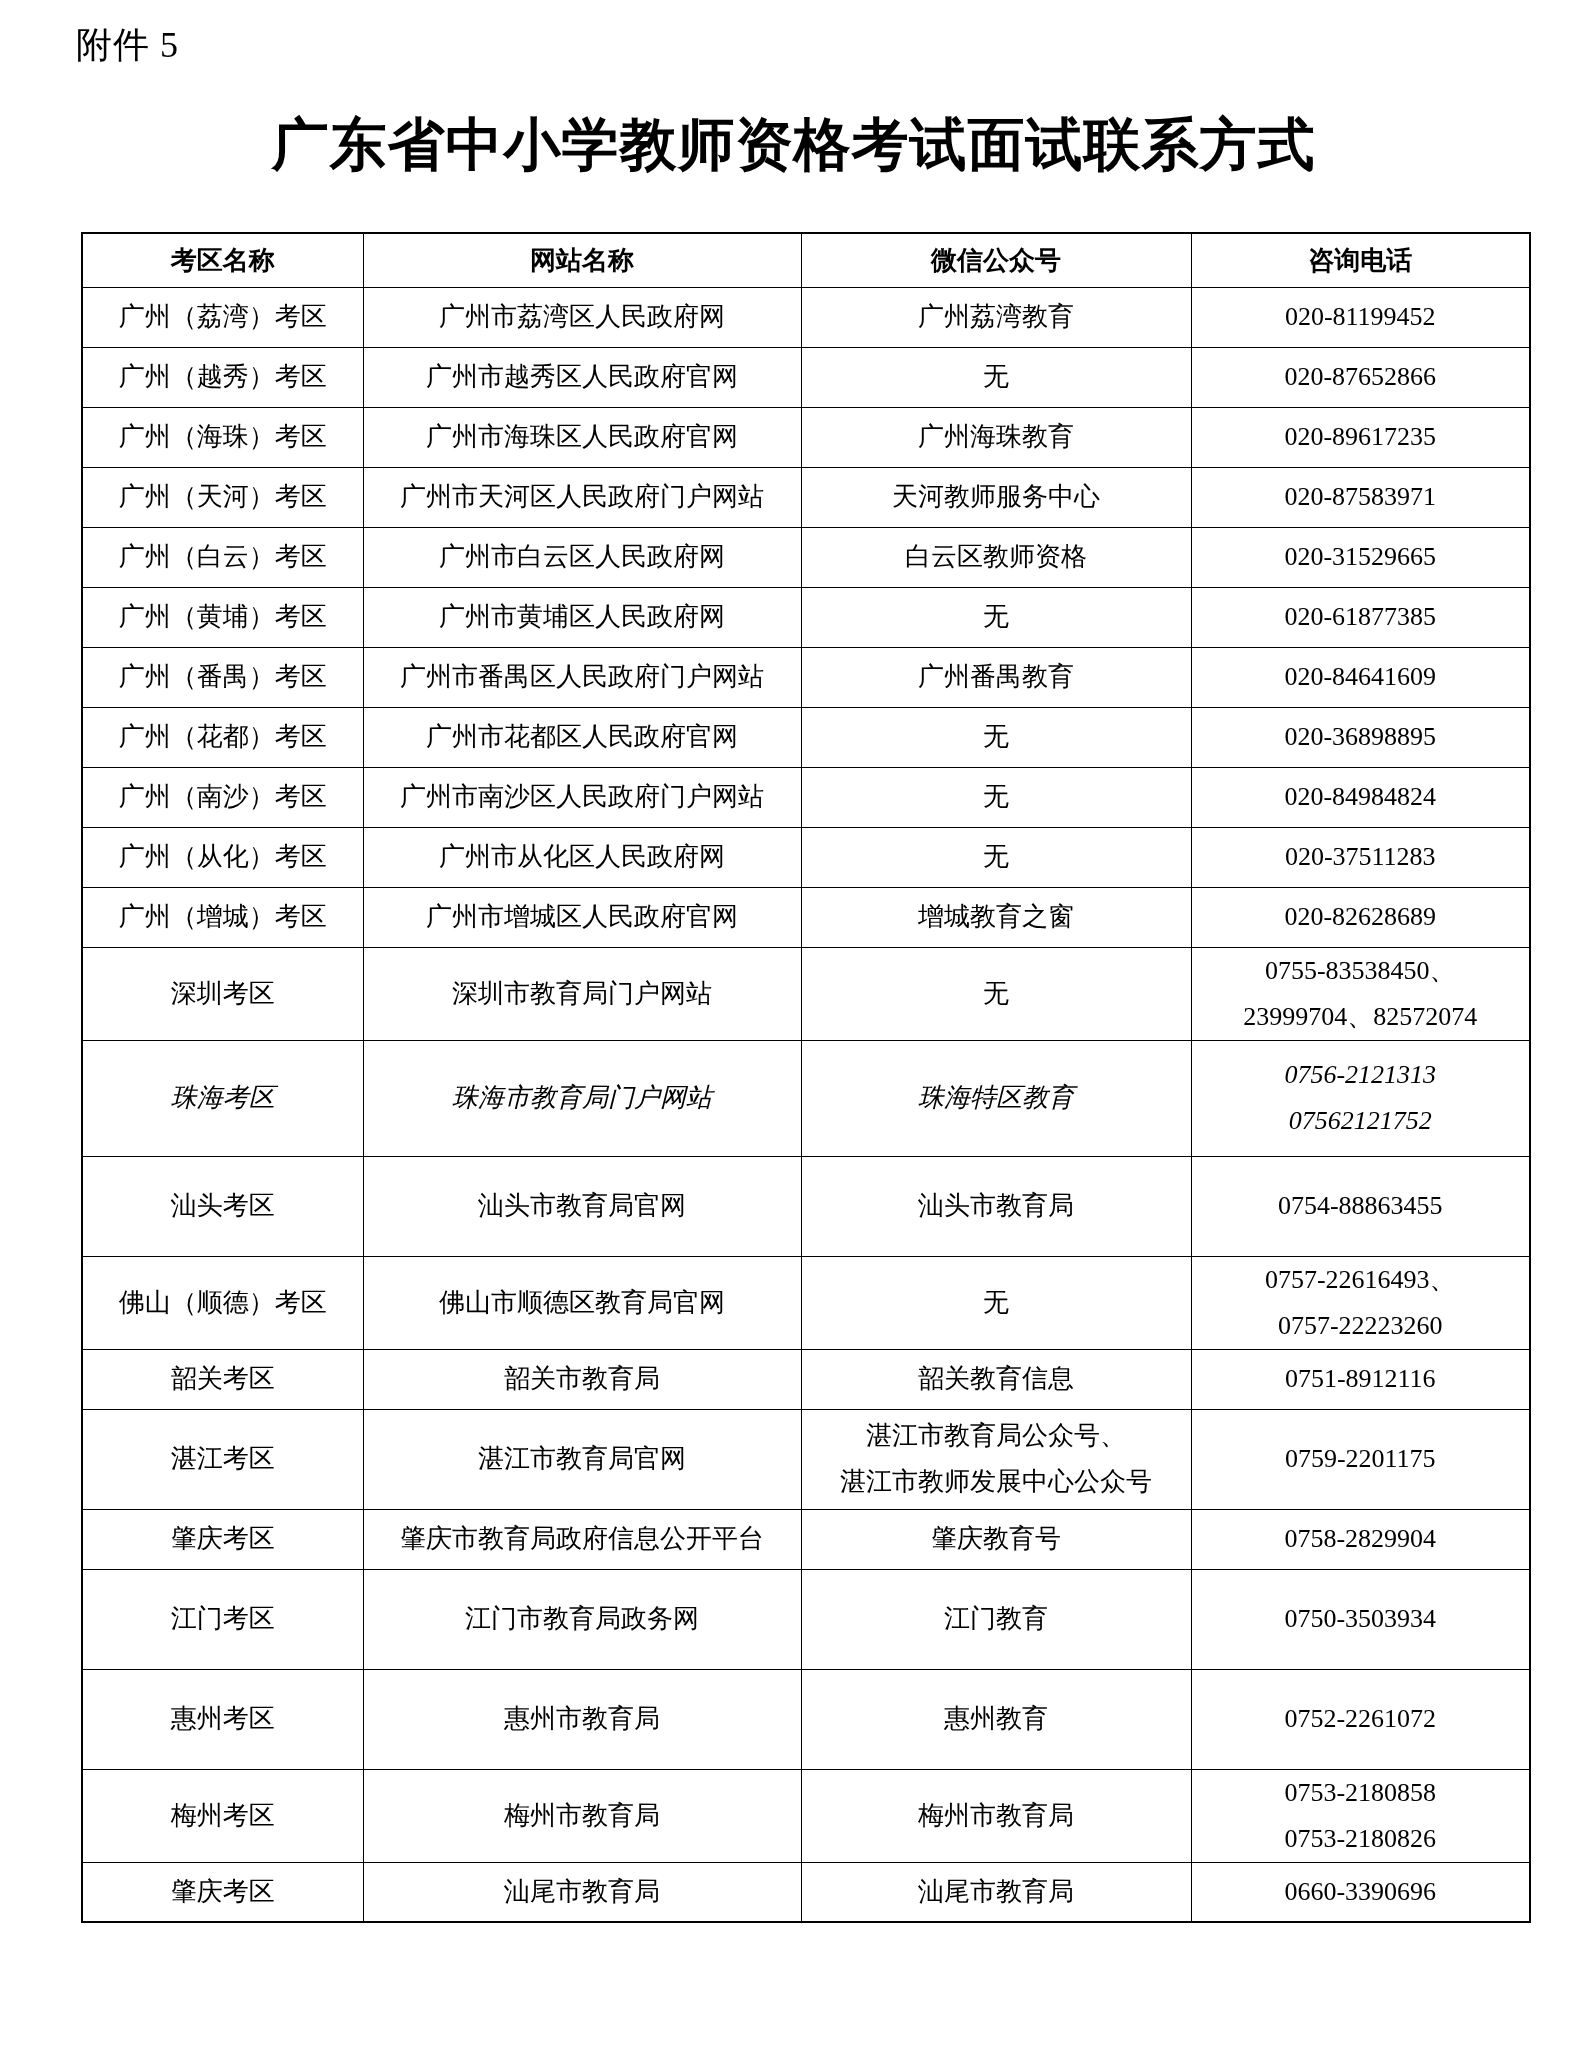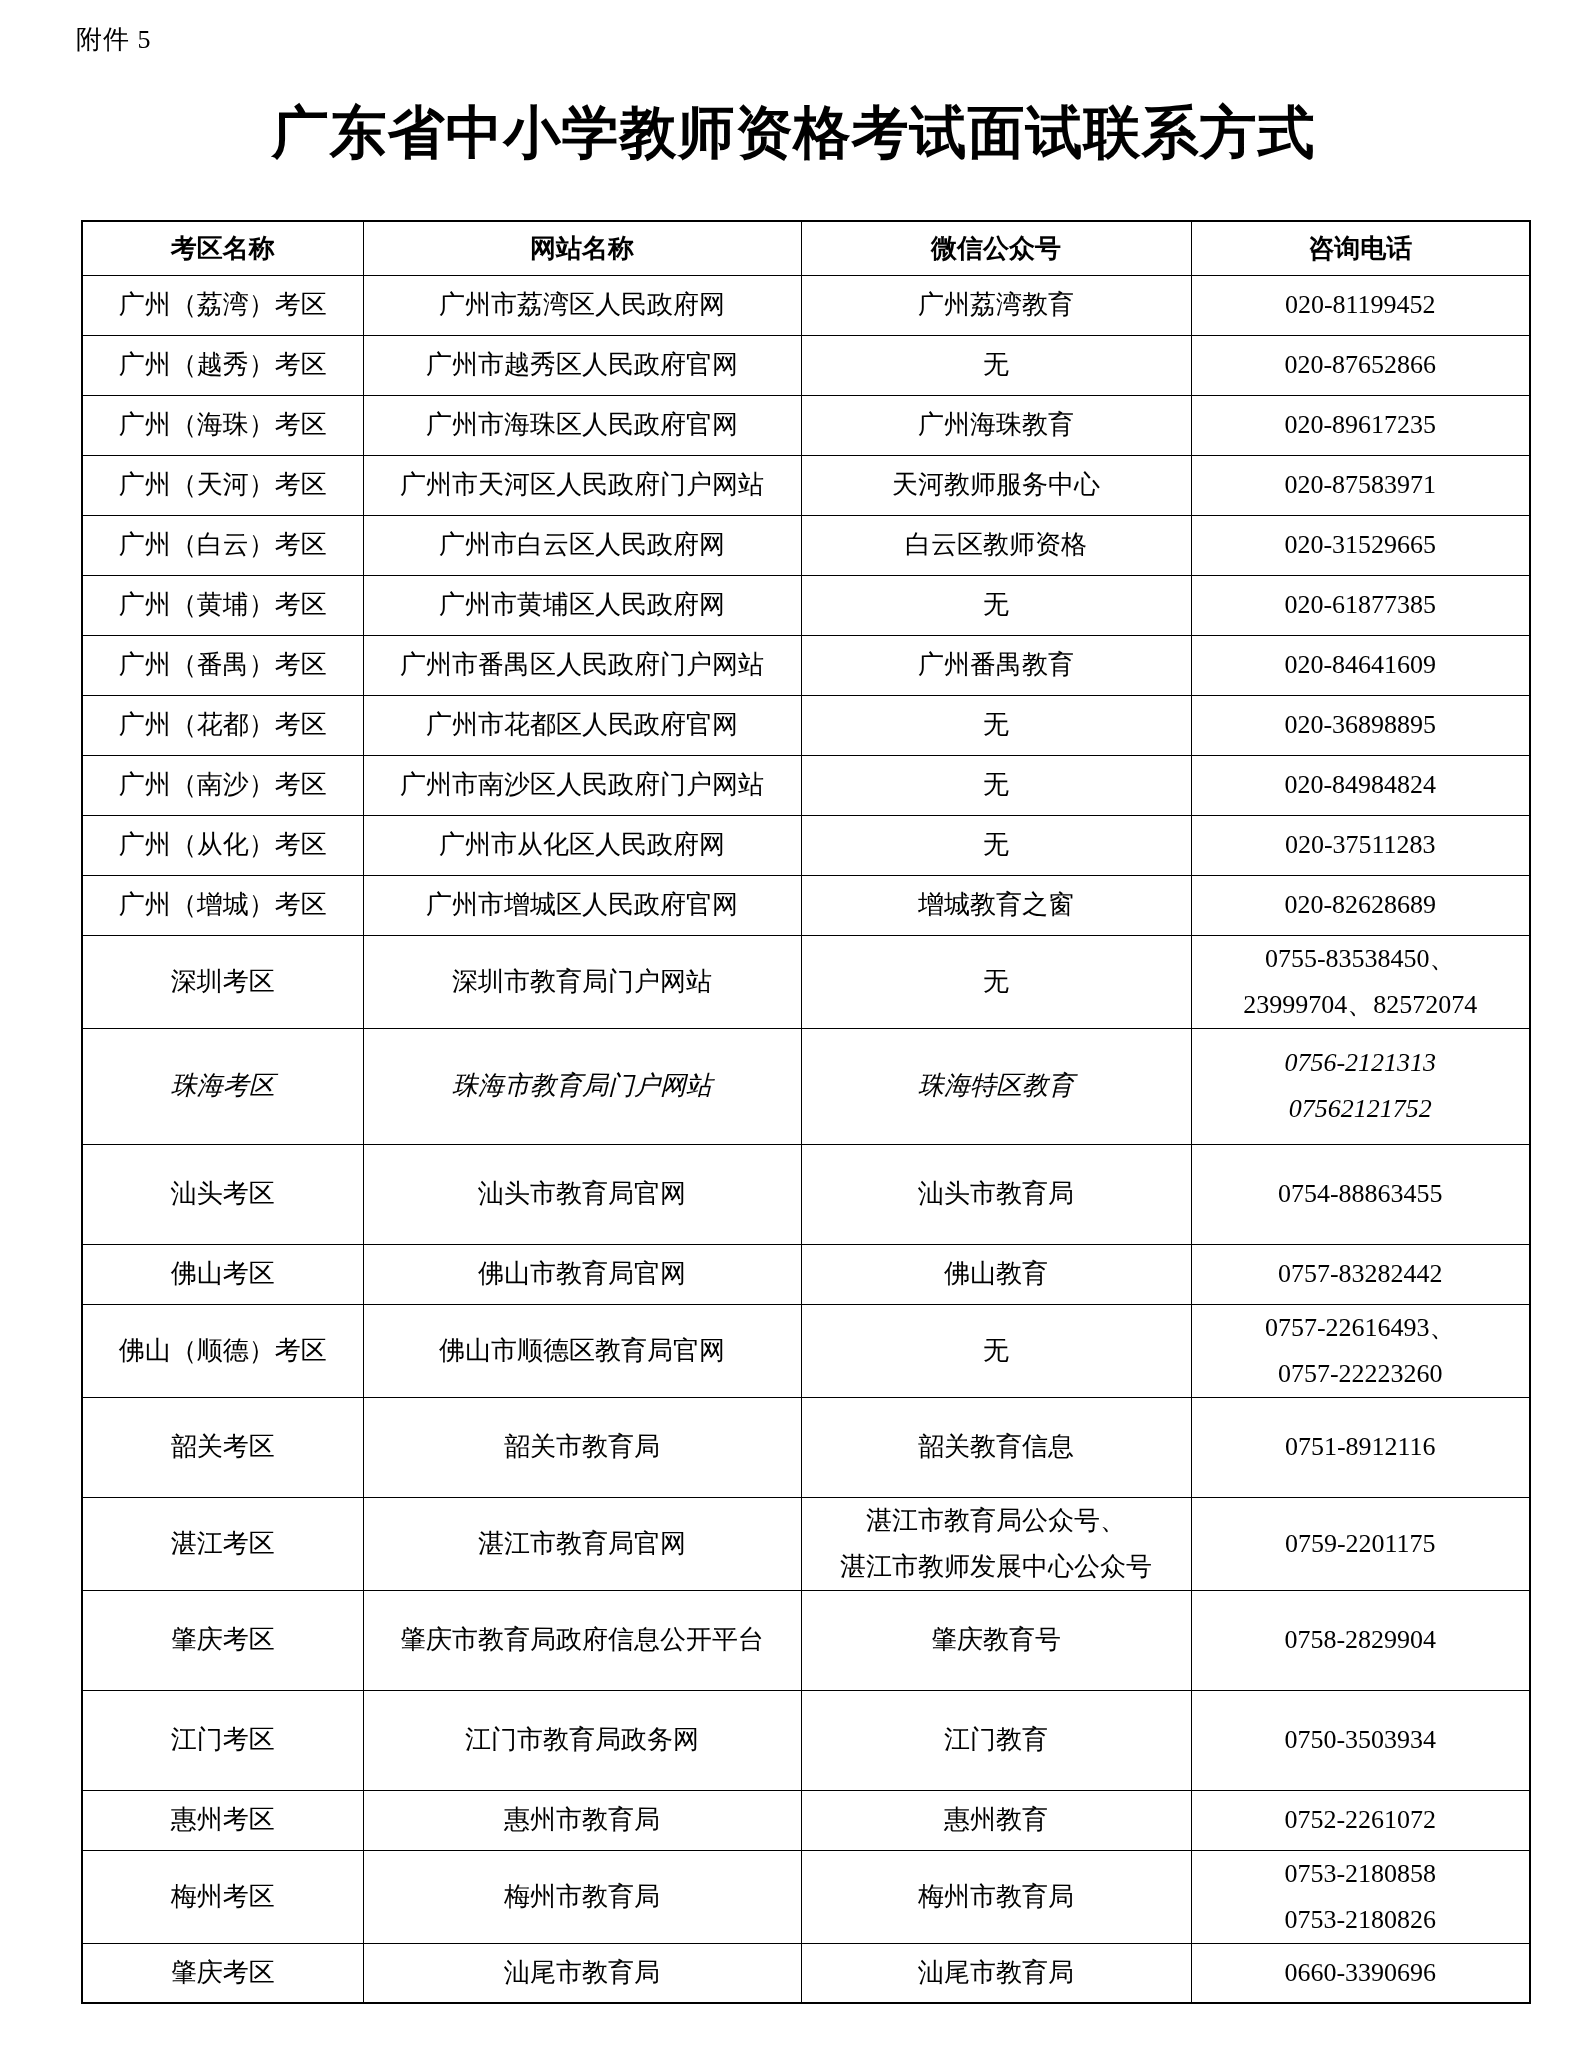--- a/index.html
+++ b/index.html
@@ -11,21 +11,21 @@
   }
   .page {
     position: relative;
     width: 1587px;
     min-height: 2048px;
     background: #ffffff;
     overflow: hidden;
   }
   .attachment-label {
     margin: 24px 0 0 76px;
-    font-size: 26px;
+    font-size: 36px;
     line-height: 1.2;
     letter-spacing: 1px;
   }
   .page-title {
     margin: 42px 0 0 0;
     text-align: center;
     font-size: 57px;
     font-weight: bold;
     line-height: 1.25;
     letter-spacing: 1px;
@@ -281,34 +281,20 @@
           </td>
           <td>
             <div class="cell-line">汕头市教育局</div>
           </td>
           <td>
             <div class="cell-line">0754-88863455</div>
           </td>
         </tr>
         <tr>
           <td>
-            <div class="cell-line">佛山考区</div>
-          </td>
-          <td>
-            <div class="cell-line">佛山市教育局官网</div>
-          </td>
-          <td>
-            <div class="cell-line">佛山教育</div>
-          </td>
-          <td>
-            <div class="cell-line">0757-83282442</div>
-          </td>
-        </tr>
-        <tr>
-          <td>
             <div class="cell-line">佛山（顺德）考区</div>
           </td>
           <td>
             <div class="cell-line">佛山市顺德区教育局官网</div>
           </td>
           <td>
             <div class="cell-line">无</div>
           </td>
           <td>
             <div class="cell-line">0757-22616493、</div>

